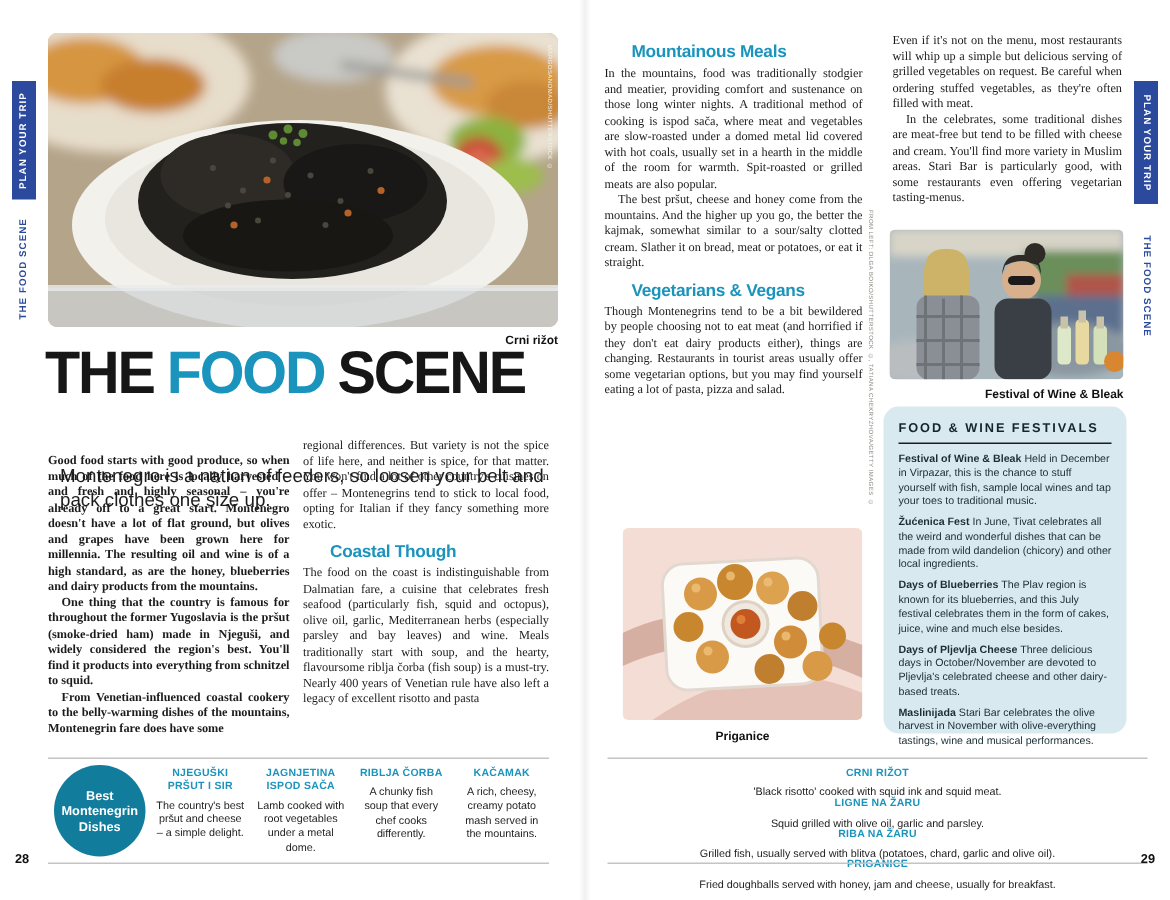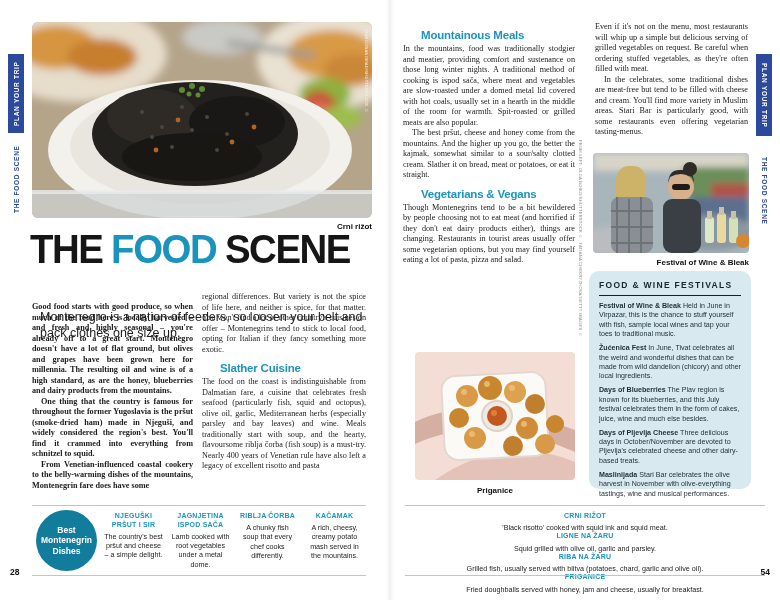--- a/index.html
+++ b/index.html
@@ -124,26 +124,26 @@
   </div>
   <div class="photo-caption" style="left:32px;top:222px;width:340px;text-align:right;">Crni rižot</div>
 
   <div class="page-title">
     <span>THE</span><span class="t-accent">FOOD</span><span>SCENE</span>
   </div>
   <div class="deck">Montenegro is a nation of feeders, so loosen your belt and pack clothes one size up.</div>
 
   <div class="serif-col" style="left:32px;top:302px;width:161px;font-weight:bold;">
     <p>Good food starts with good produce, so when much of the food here is locally harvested – and fresh and highly seasonal – you're already off to a great start. Montenegro doesn't have a lot of flat ground, but olives and grapes have been grown here for millennia. The resulting oil and wine is of a high standard, as are the honey, blueberries and dairy products from the mountains.</p>
-    <p class="indent">One thing that the country is famous for throughout the former Yugoslavia is the pršut (smoke-dried ham) made in Njeguši, and widely considered the region's best. You'll find it crammed into everything from schnitzel to squid.</p>
+    <p class="indent">One thing that the country is famous for throughout the former Yugoslavia is the pršut (smoke-dried ham) made in Njeguši, and widely considered the region's best. You'll find it products into everything from schnitzel to squid.</p>
     <p class="indent">From Venetian-influenced coastal cookery to the belly-warming dishes of the mountains, Montenegrin fare does have some</p>
   </div>
   <div class="serif-col" style="left:202px;top:292px;width:164px;">
     <p>regional differences. But variety is not the spice of life here, and neither is spice, for that matter. You won't find a lot of other country's cuisines on offer – Montenegrins tend to stick to local food, opting for Italian if they fancy something more exotic.</p>
-    <div class="h-teal">Slather Cuisine</div>
+    <div class="h-teal">Coastal Though</div>
     <p>The food on the coast is indistinguishable from Dalmatian fare, a cuisine that celebrates fresh seafood (particularly fish, squid and octopus), olive oil, garlic, Mediterranean herbs (especially parsley and bay leaves) and wine. Meals traditionally start with soup, and the hearty, flavoursome riblja čorba (fish soup) is a must-try. Nearly 400 years of Venetian rule have also left a legacy of excellent risotto and pasta</p>
   </div>
 
   <div class="rule" style="left:32px;top:505px;width:334px;"></div>
   <div class="best-circle">Best Montenegrin Dishes</div>
   <div class="dish-row" style="left:100px;top:512px;width:268px;">
     <div class="dish">
       <div class="name">NJEGUŠKI PRŠUT I SIR</div>
       <div class="desc">The country's best pršut and cheese – a simple delight.</div>
     </div>
@@ -250,21 +250,21 @@
         <rect x="126" y="54" width="5" height="8" fill="#c8c2a8"></rect>
         <rect x="138" y="58" width="5" height="8" fill="#c8c2a8"></rect>
         <circle cx="150" cy="88" r="7" fill="#d8862f"></circle>
       </g>
     </svg>
   </div>
   <div class="photo-caption" style="left:593px;top:258px;width:156px;text-align:right;">Festival of Wine &amp; Bleak</div>
 
   <div class="fest-box">
     <h4>FOOD &amp; WINE FESTIVALS</h4>
-    <div class="fest-entry"><b>Festival of Wine &amp; Bleak</b> <span>Held in June in Virpazar, this is the chance to stuff yourself with fish, sample local wines and tap your toes to traditional music.</span></div>
+    <div class="fest-entry"><b>Festival of Wine &amp; Bleak</b> <span>Held in December in Virpazar, this is the chance to stuff yourself with fish, sample local wines and tap your toes to traditional music.</span></div>
     <div class="fest-entry"><b>Žućenica Fest</b> <span>In June, Tivat celebrates all the weird and wonderful dishes that can be made from wild dandelion (chicory) and other local ingredients.</span></div>
     <div class="fest-entry"><b>Days of Blueberries</b> <span>The Plav region is known for its blueberries, and this July festival celebrates them in the form of cakes, juice, wine and much else besides.</span></div>
     <div class="fest-entry"><b>Days of Pljevlja Cheese</b> <span>Three delicious days in October/November are devoted to Pljevlja's celebrated cheese and other dairy-based treats.</span></div>
     <div class="fest-entry"><b>Maslinijada</b> <span>Stari Bar celebrates the olive harvest in November with olive-everything tastings, wine and musical performances.</span></div>
   </div>
 
   <div class="vtab vtext-down" style="left:756px;top:54px;width:16px;height:82px;">
     <span>PLAN YOUR TRIP</span>
   </div>
   <div class="vlabel vtext-down" style="left:756px;top:146px;width:16px;height:90px;">
@@ -284,14 +284,14 @@
     <div class="dish">
       <div class="name">RIBA NA ŽARU</div>
       <div class="desc">Grilled fish, usually served with blitva (potatoes, chard, garlic and olive oil).</div>
     </div>
     <div class="dish">
       <div class="name">PRIGANICE</div>
       <div class="desc">Fried doughballs served with honey, jam and cheese, usually for breakfast.</div>
     </div>
   </div>
   <div class="rule" style="left:405px;top:575px;width:360px;"></div>
-  <div class="pagenum" style="right:10px;top:567px;">54</div>
+  <div class="pagenum" style="right:10px;top:567px;">29</div>
 </div>
 
 </body></html>

